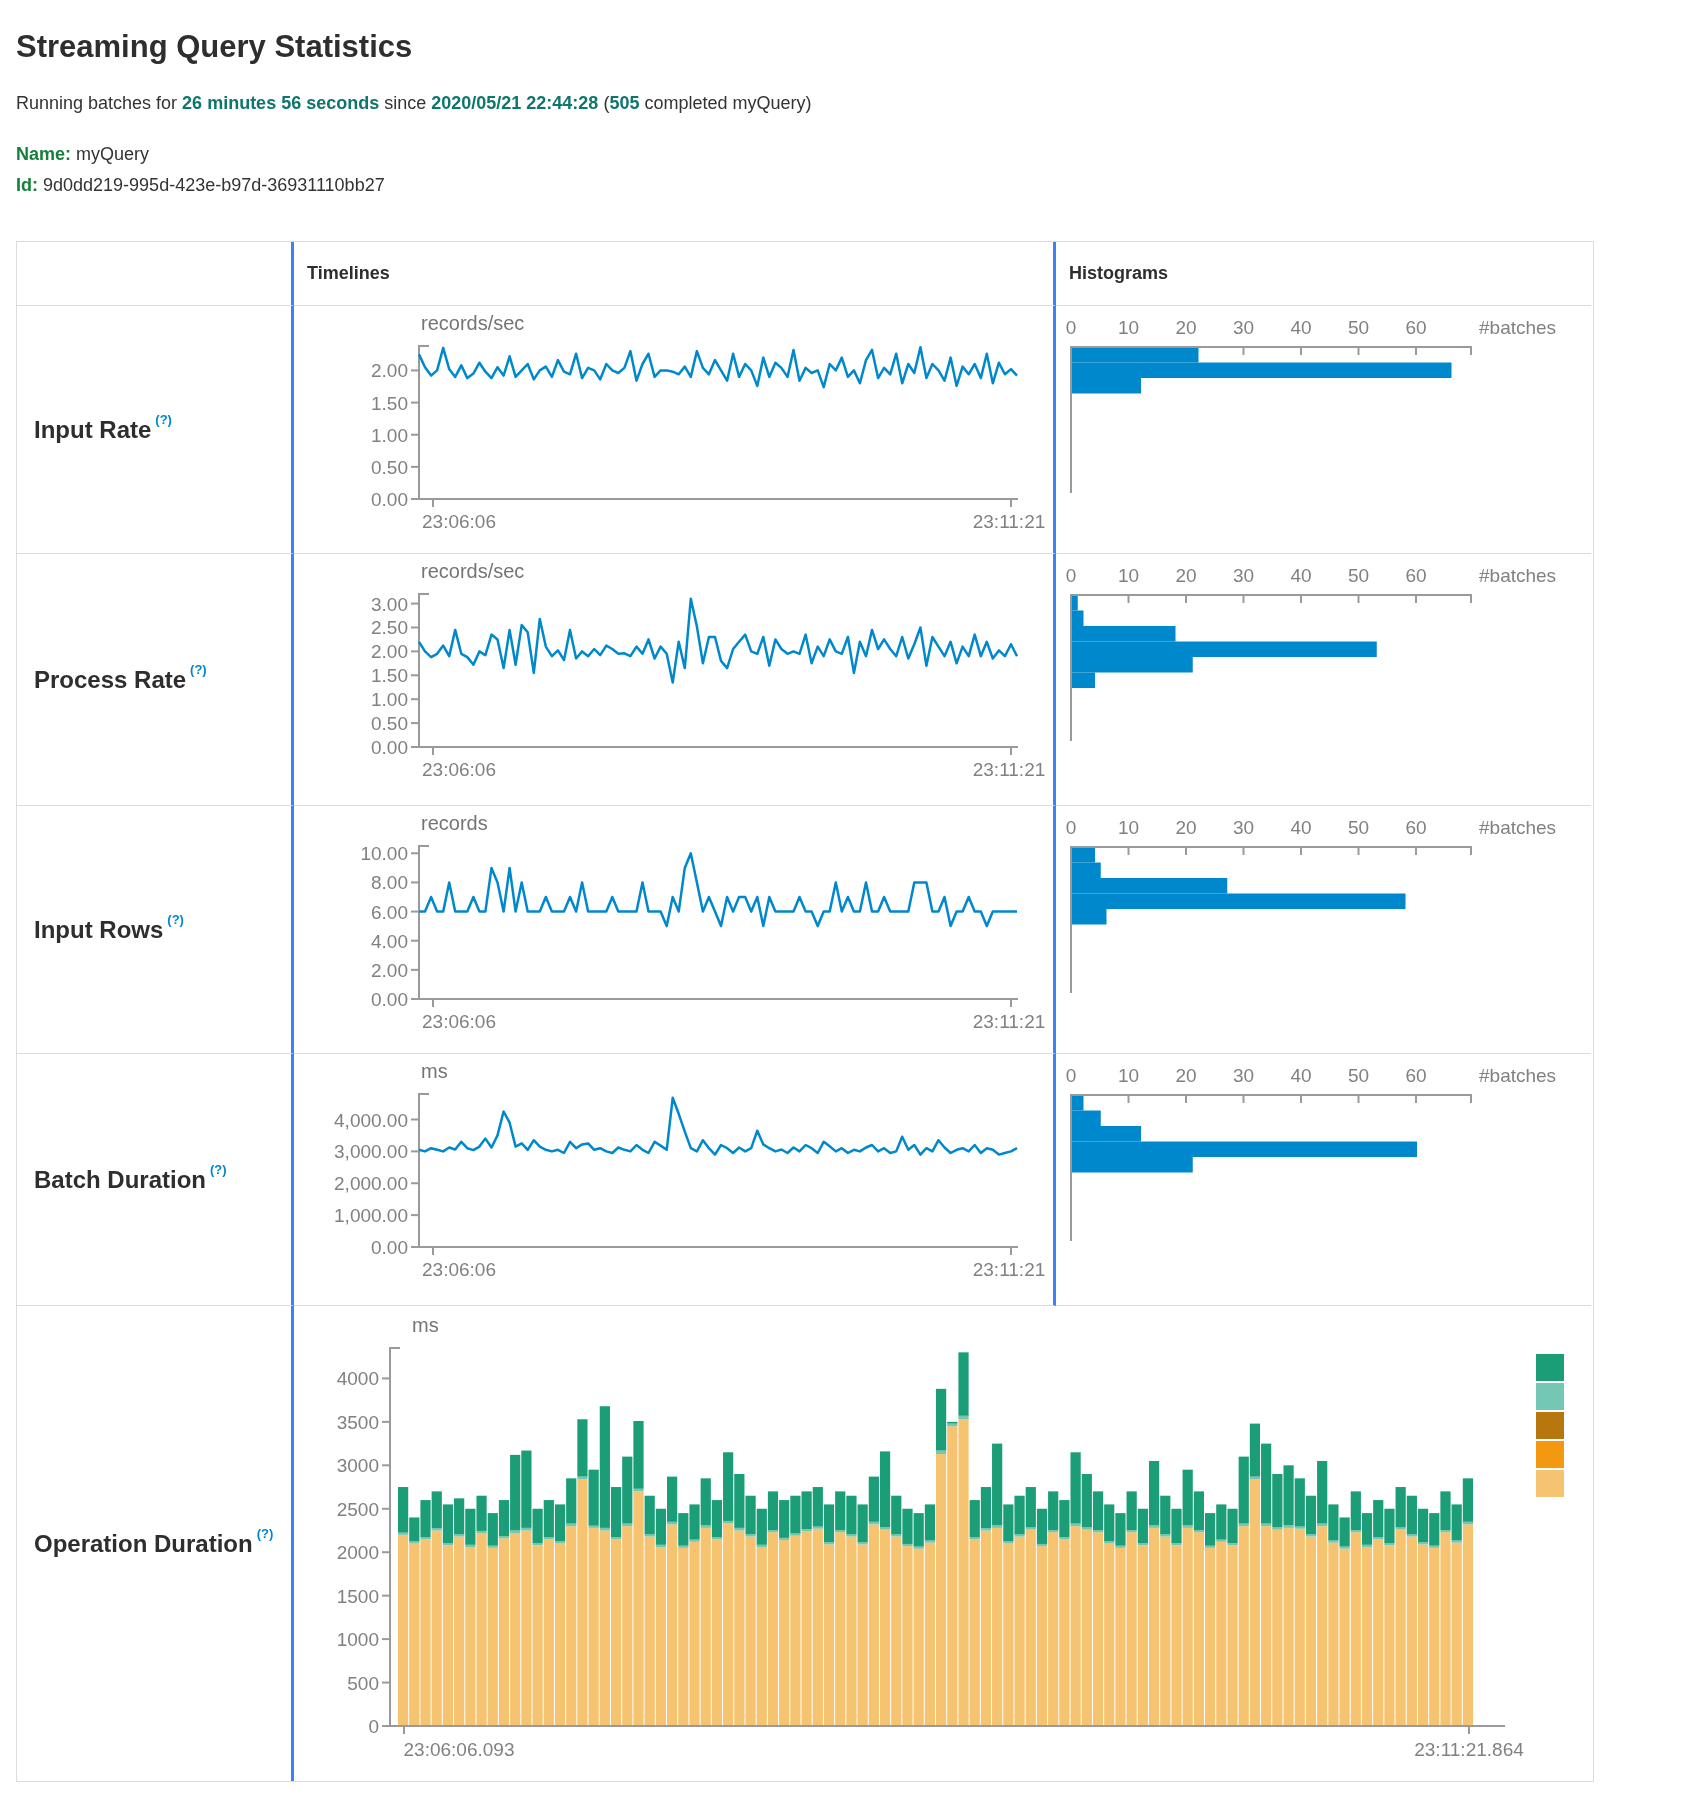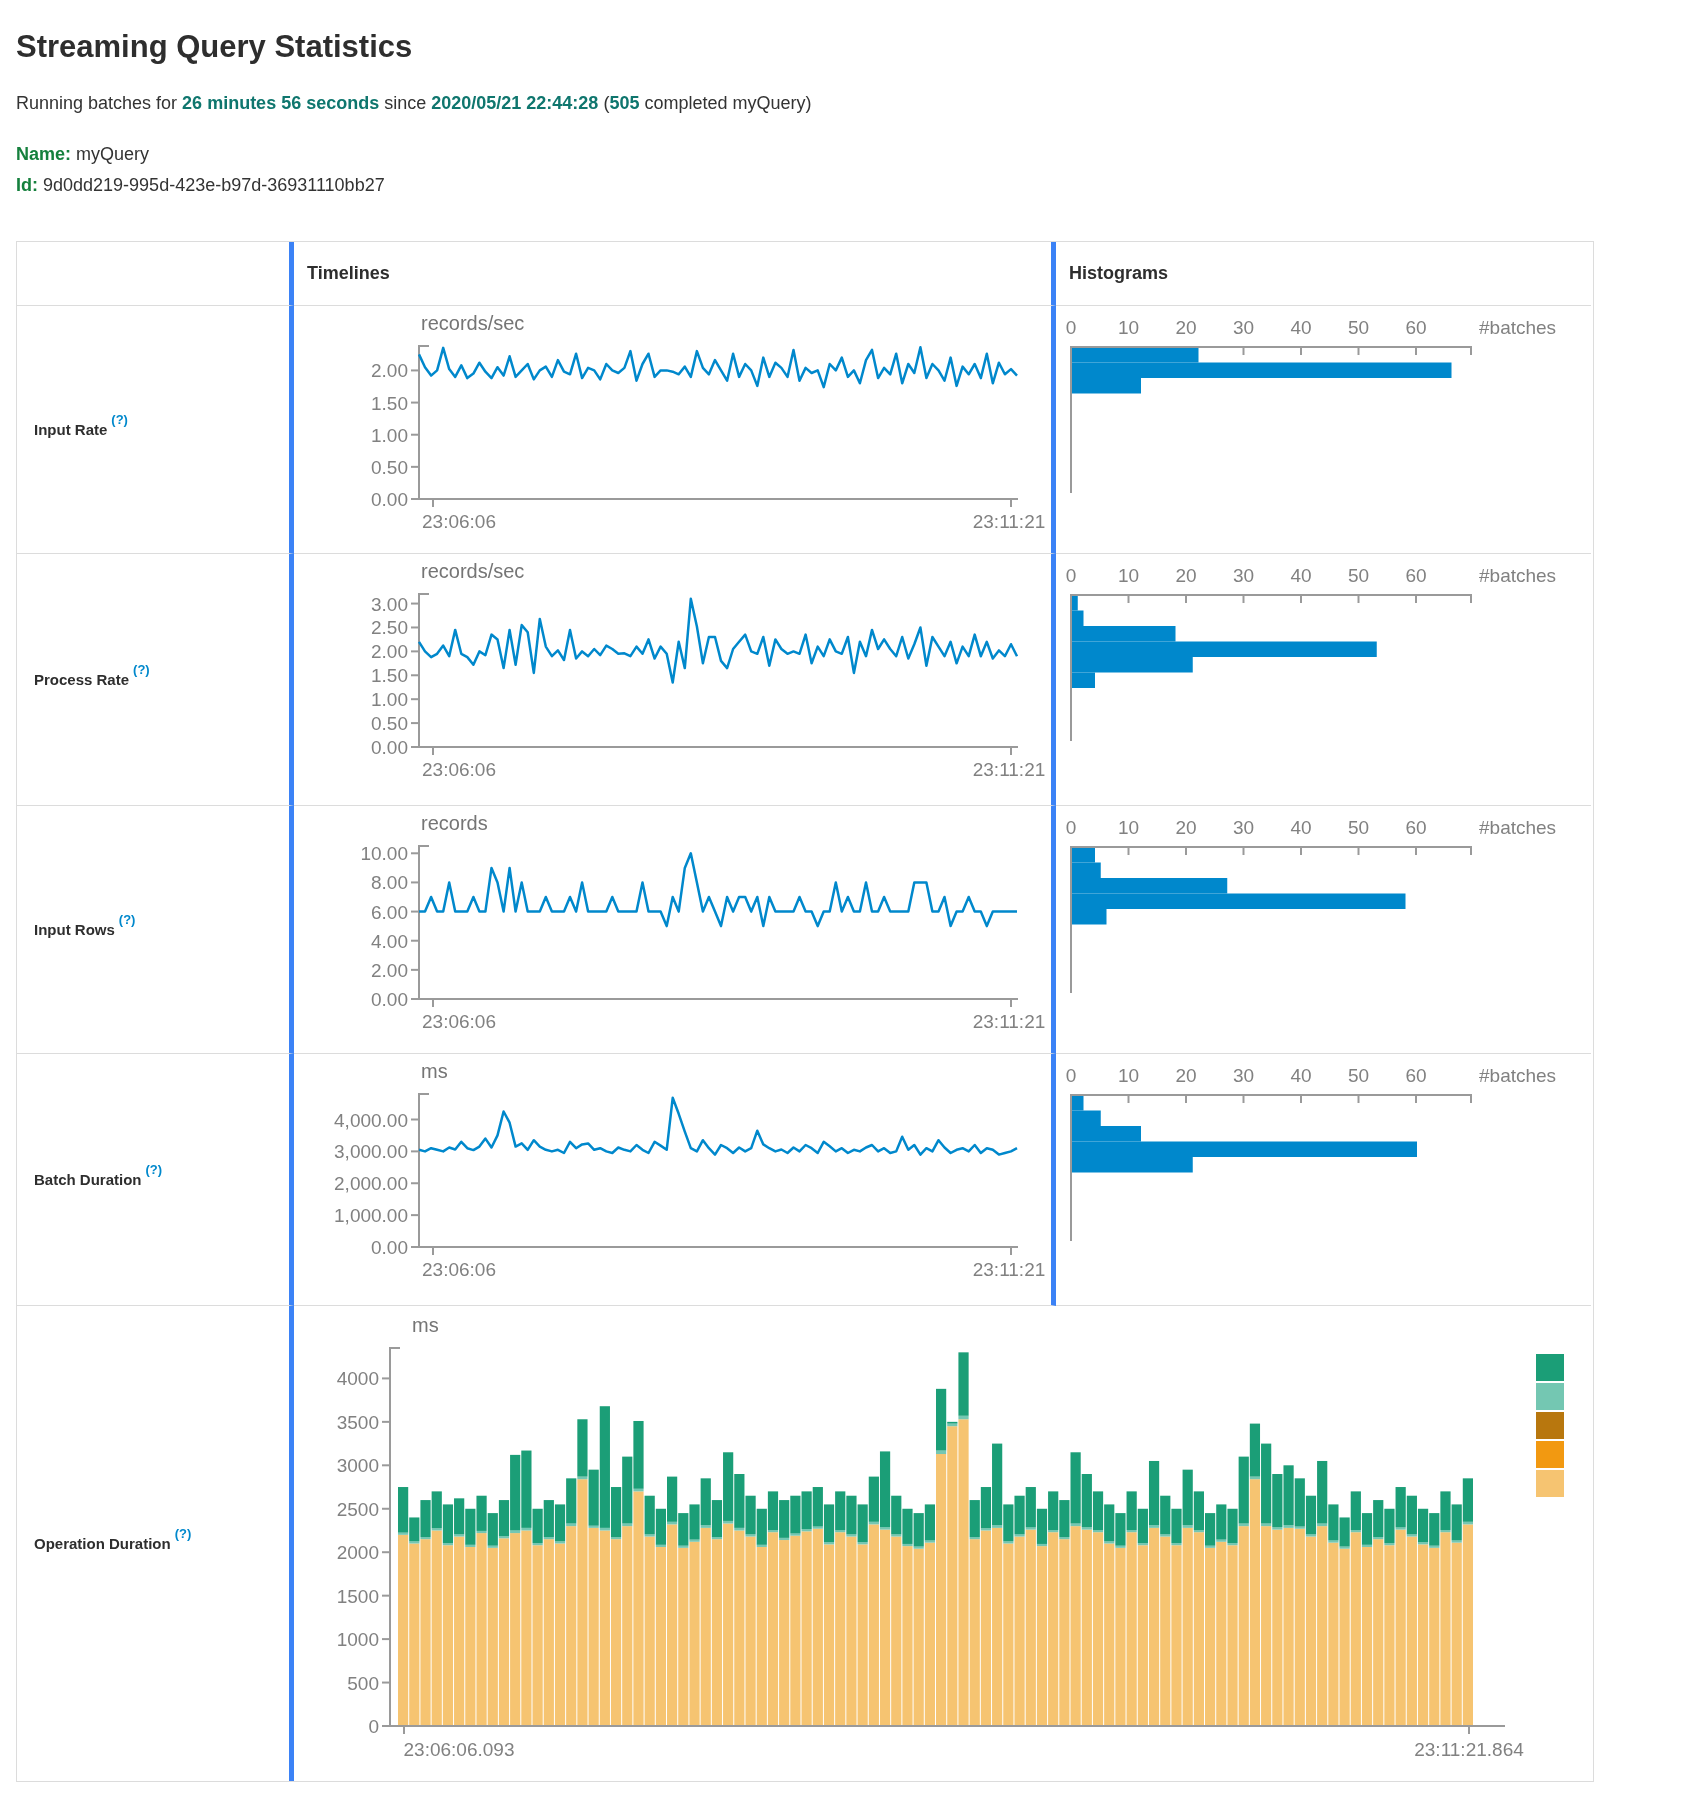--- a/index.html
+++ b/index.html
@@ -10,28 +10,28 @@
   .meta{margin-top:25px;font-size:18px;line-height:31px;color:#333;}
   .meta b{color:#15803d;}
   .stats-table{
     margin-top:40px;
     display:grid;
     grid-template-columns:277px 762px 535px;
     grid-template-rows:64px 248px 252px 248px 252px 475px;
     border:1px solid #dcdcdc;
     width:1576px;
   }
-  .cell{border-right:5px solid #3b82f6;border-bottom:1px solid #dcdcdc;box-sizing:border-box;position:relative;overflow:hidden;background:#fff;}
+  .cell{border-right:3px solid #3b82f6;border-bottom:1px solid #dcdcdc;box-sizing:border-box;position:relative;overflow:hidden;background:#fff;}
   .cell.no-r{border-right:none;}
   .cell.no-b{border-bottom:none;}
   .cell.wide{grid-column:span 2;}
   .th{display:flex;align-items:center;padding-left:13px;font-weight:bold;font-size:18px;color:#2e2e2e;}
   .label-cell{display:flex;align-items:flex-start;justify-content:flex-start;padding-left:17px;}
   .label-wrap{display:flex;align-items:flex-start;margin:auto 0;}
-  .row-label{font-size:15px;font-weight:bold;color:#2e2e2e;line-height:24px;}
+  .row-label{font-size:24px;font-weight:bold;color:#2e2e2e;line-height:24px;}
   .help{color:#0088cc;font-size:13px;font-weight:bold;margin-left:4px;position:relative;top:-6px;cursor:pointer;}
   svg{display:block;}
   svg text{font-family:"Liberation Sans",sans-serif;}
   .tick-text{font-size:19px;fill:#818181;}
   .unit-text{font-size:20px;fill:#757575;}
   .axis{stroke:#9a9a9a;stroke-width:2;fill:none;stroke-linecap:square;}
   .tl-line{fill:none;stroke-width:2.5;stroke-linejoin:round;}
   .legend{position:absolute;top:48px;right:27px;display:flex;flex-direction:column;gap:2px;}
   .legend .sw{width:28px;height:27px;}
 </style>

